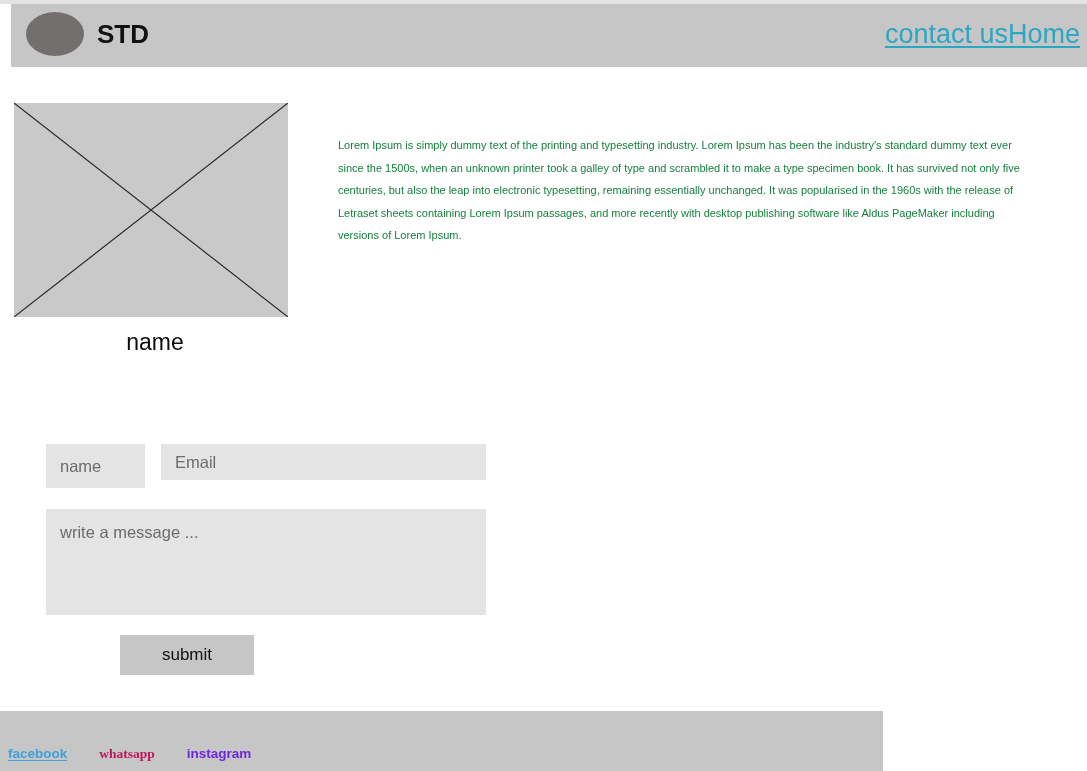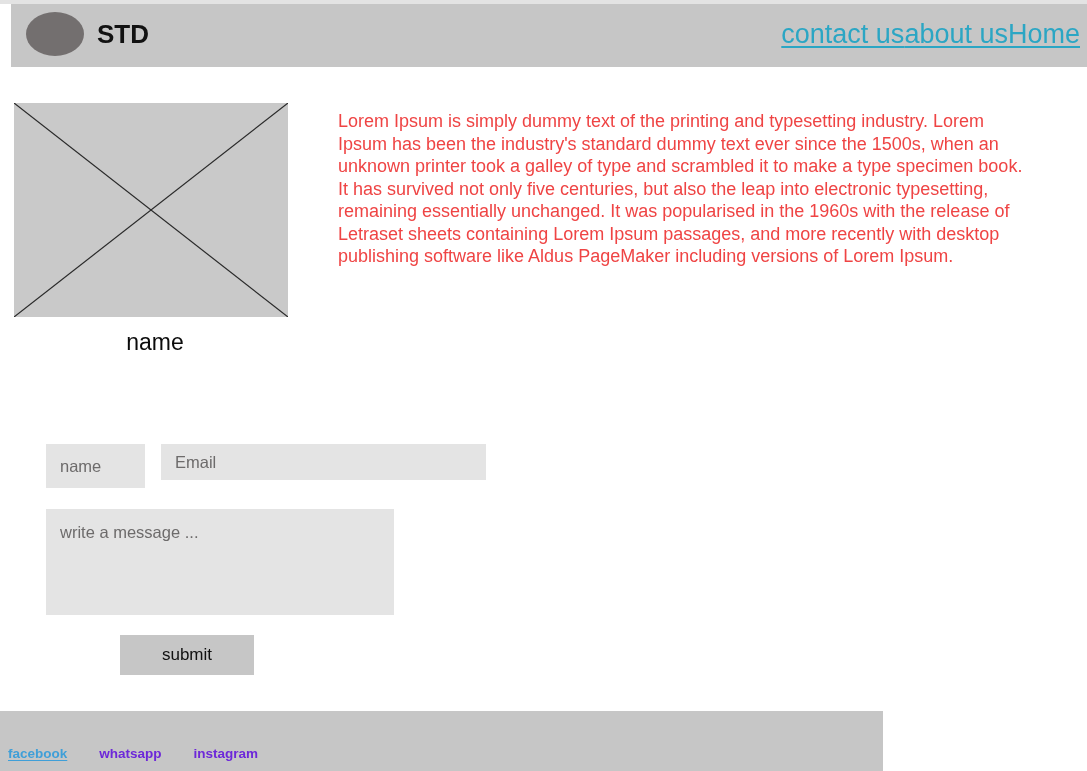--- a/index.html
+++ b/index.html
@@ -103,25 +103,25 @@
     margin-top: 12px;
     text-align: center;
     font-size: 23px;
     color: #0b0b0b;
     padding-left: 8px;
   }
 
   .lede {
     position: absolute;
     left: 338px;
-    top: 92px;
+    top: 123px;
     width: 697px;
-    font-size: 18px;
+    font-size: 11px;
     line-height: 22.5px;
-    color: #ef4444;
+    color: #15803d;
     text-align: left;
   }
 
   
   .form {
     position: absolute;
     left: 46px;
     top: 444px;
     width: 440px;
   }
@@ -147,21 +147,21 @@
     height: 44px;
     padding: 0 14px;
   }
   .field-email {
     width: 325px;
     height: 36px;
     padding: 0 14px;
   }
   .field-message {
     margin-top: 21px;
-    width: 348px;
+    width: 440px;
     height: 106px;
     padding: 13px 14px;
     resize: none;
     line-height: 20px;
   }
   .submit-wrap {
     margin-top: 16px;
     padding-left: 74px;
   }
   .submit-button {
@@ -198,22 +198,23 @@
     font-weight: bold;
     cursor: pointer;
     line-height: 1;
   }
   .social-facebook {
     color: #3f9fd8;
     text-decoration: underline;
     text-underline-offset: 2px;
   }
   .social-whatsapp {
-    color: #6d28d9;
+    color: #be185d;
     text-decoration: none;
+    font-family: Liberation Serif, serif;
   }
   .social-instagram {
     color: #6d28d9;
     text-decoration: none;
   }
   .copyright {
     position: absolute;
     left: 0;
     top: 29px;
     width: 1004px;
@@ -229,21 +230,20 @@
 
   <div class="top-strip"></div>
 
   <div class="header">
     <div class="brand">
       <span class="logo-ellipse"></span>
       <span class="brand-name">STD</span>
     </div>
     <div class="nav">
       <a class="nav-link">contact us</a>
-      <a class="nav-link">about us</a>
       <a class="nav-link">Home</a>
     </div>
   </div>
 
   <div class="figure">
     <div class="img-placeholder">
       <svg viewBox="0 0 274 214" xmlns="http://www.w3.org/2000/svg">
         <line x1="0" y1="0" x2="274" y2="214" stroke="#2a2a2a" stroke-width="1.2"></line>
         <line x1="274" y1="0" x2="0" y2="214" stroke="#2a2a2a" stroke-width="1.2"></line>
       </svg>

